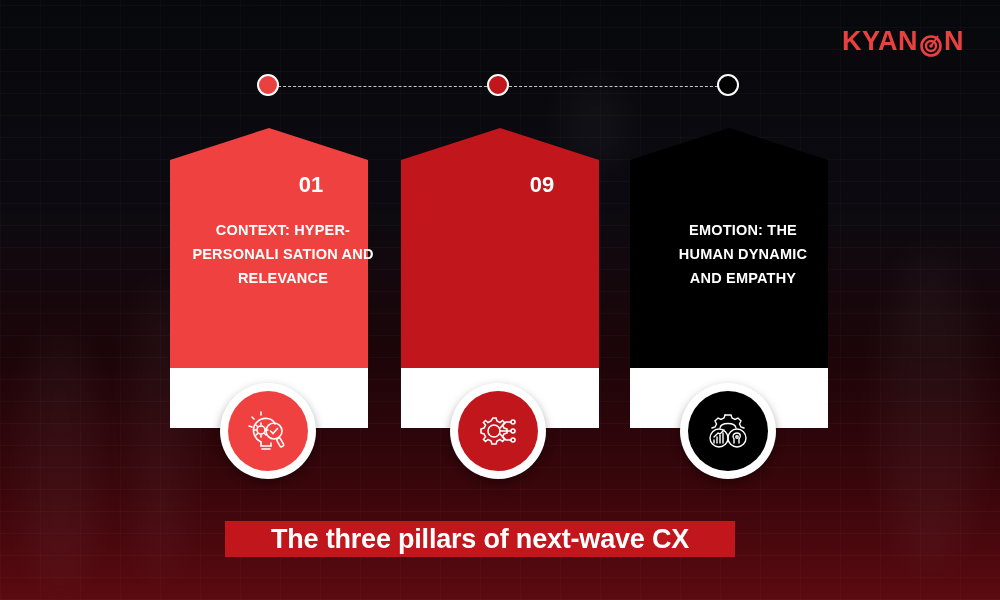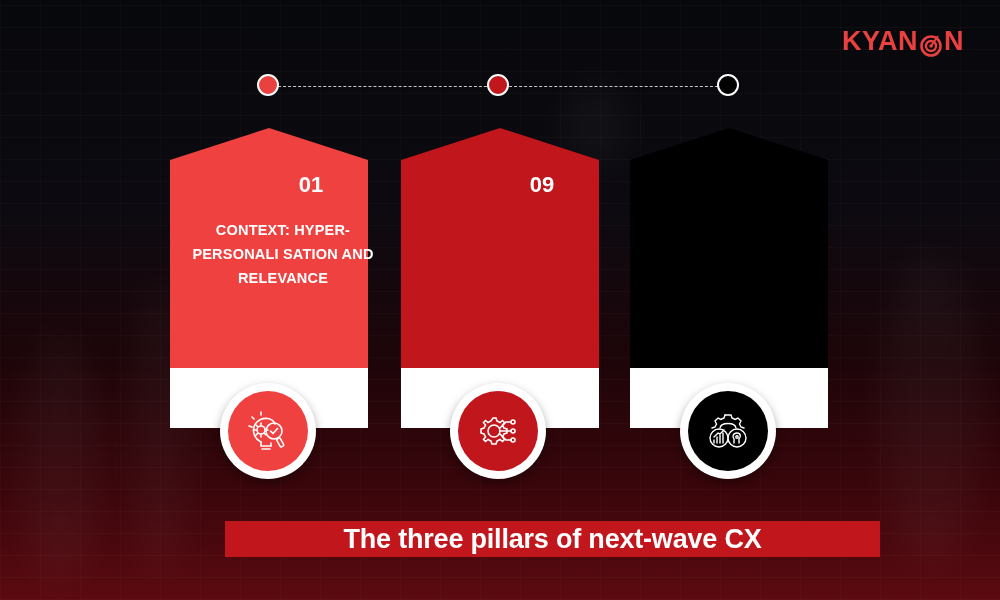--- a/index.html
+++ b/index.html
@@ -43,21 +43,21 @@
   }
   .icon-circle {
     position:absolute; width:96px; height:96px; border-radius:50%;
     background:#fff; top:383px; box-shadow: 0 4px 10px rgba(0,0,0,0.35);
   }
   .icon-circle .inner {
     position:absolute; left:8px; top:8px; width:80px; height:80px; border-radius:50%;
     display:flex; align-items:center; justify-content:center;
   }
   .banner {
-    position:absolute; left:225px; top:521px; width:655px; height:36px;
+    position:absolute; left:225px; top:521px; width:510px; height:36px;
     background:#c0161c; color:#fff; font-weight:bold; font-size:27px;
     display:flex; align-items:center; justify-content:center; letter-spacing:-0.2px;
   }
 </style>
 </head>
 <body>
 
 <div class="grid-overlay"></div>
 <div class="smoke" style="left:20px;top:330px;width:80px;height:260px;"></div>
 <div class="smoke" style="left:130px;top:280px;width:60px;height:300px;"></div>
@@ -97,20 +97,21 @@
     <rect x="0" y="240" width="198" height="60" fill="#ffffff"></rect>
   </svg>
   <div class="num">09</div>
 </div>
 
 <div class="card" style="left:630px;">
   <svg class="shape" width="198" height="300" viewBox="0 0 198 300">
     <polygon points="0,32 99,0 198,32 198,240 0,240" fill="#000000"></polygon>
     <rect x="0" y="240" width="198" height="60" fill="#ffffff"></rect>
   </svg>
+  <div class="title" style="left:40px;right:40px;">EMOTION: THE HUMAN DYNAMIC AND EMPATHY</div>
 </div>
 
 <div class="icon-circle" style="left:220px;">
   <div class="inner" style="background:#ef4240;">
     <svg width="50" height="50" viewBox="0 0 50 50" fill="none" stroke="#fff" stroke-width="1.6" stroke-linecap="round">
       <path d="M18 36 C10 32 8 22 14 16 C20 10 30 12 32 18"></path>
       <path d="M18 36 L18 40 L28 40 L28 37"></path>
       <line x1="19" y1="43" x2="27" y2="43"></line>
       <circle cx="18" cy="24" r="4"></circle>
       <path d="M18 17 L18 19 M18 29 L18 31 M11 24 L13 24 M23 24 L25 24 M13 19 L14.5 20.5 M21.5 27.5 L23 29 M13 29 L14.5 27.5"></path>

